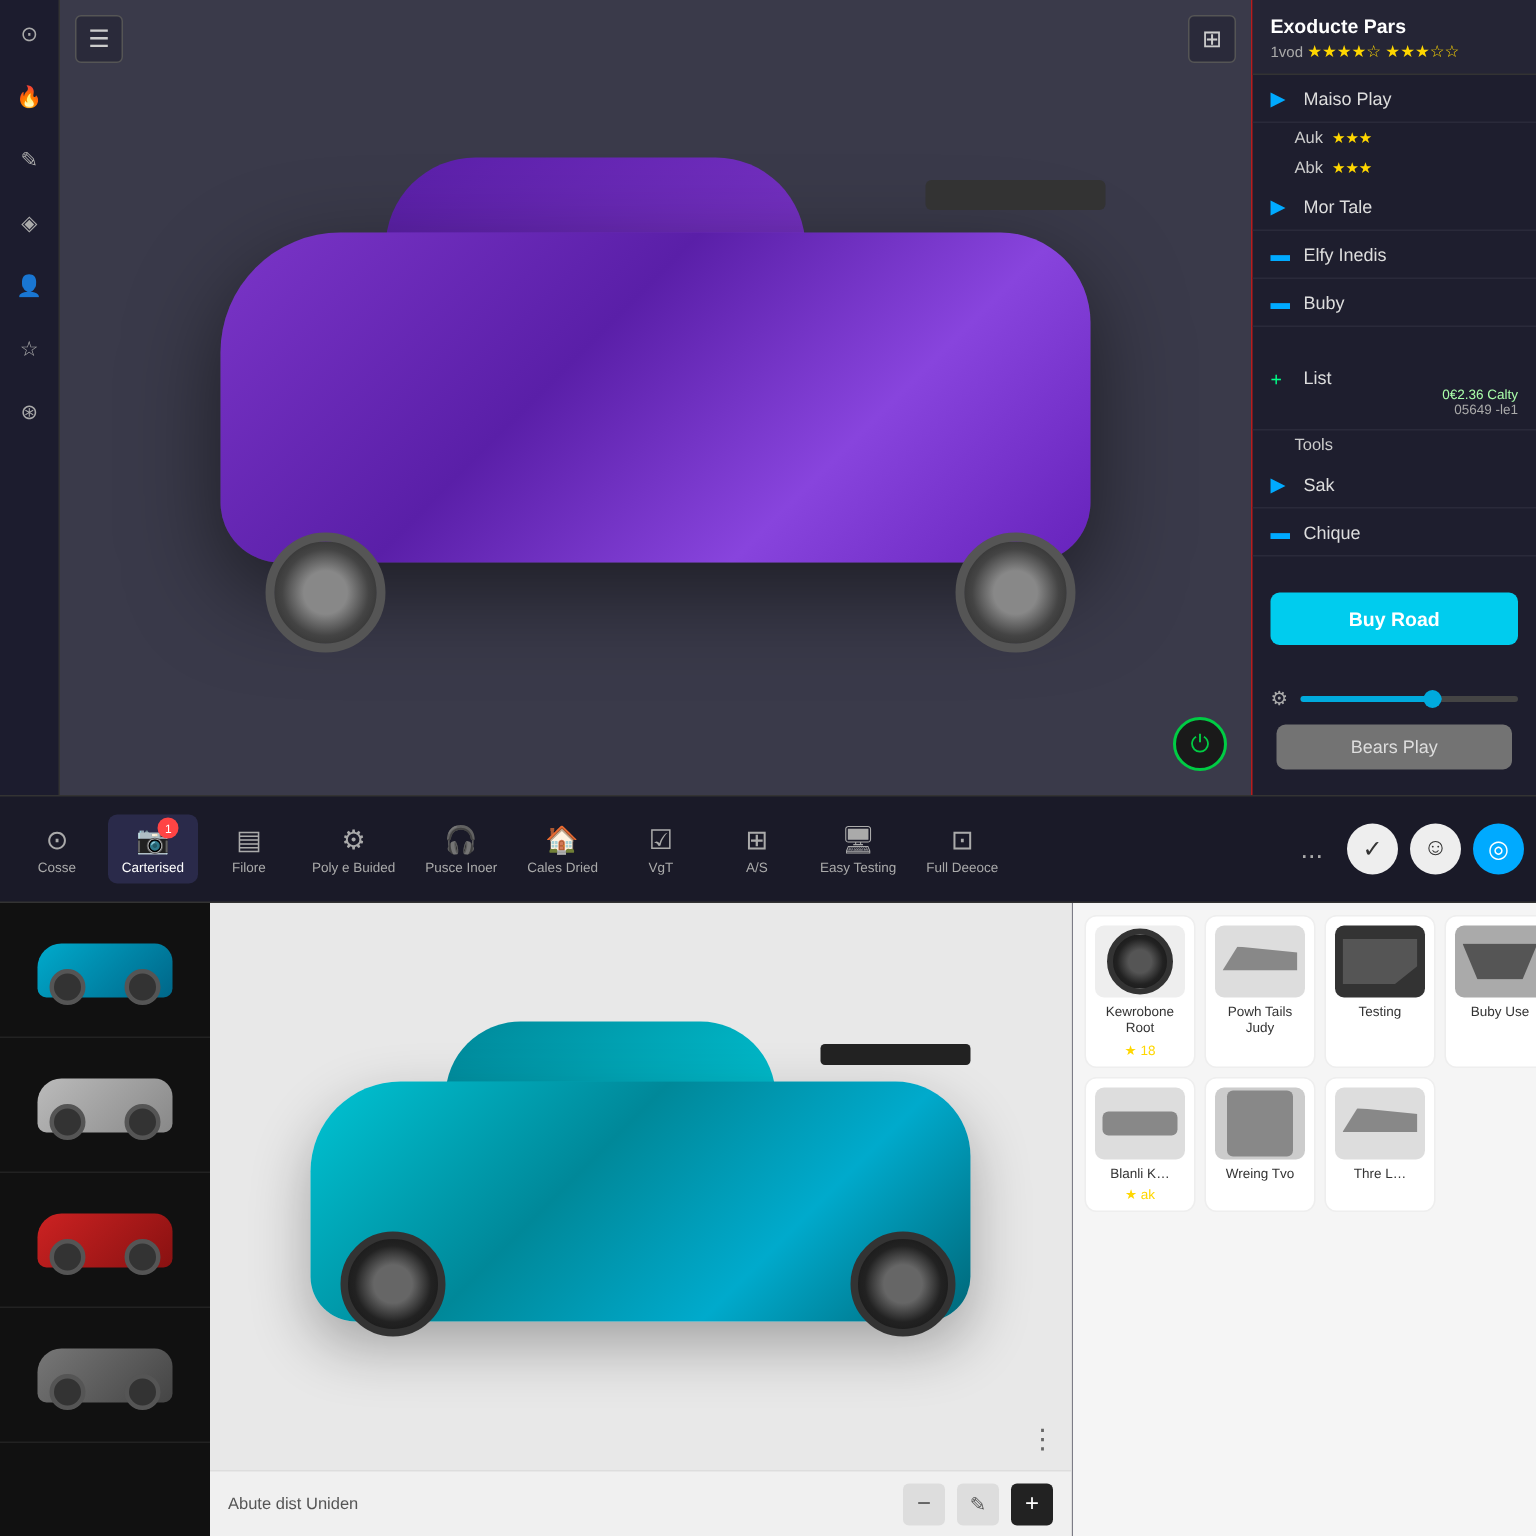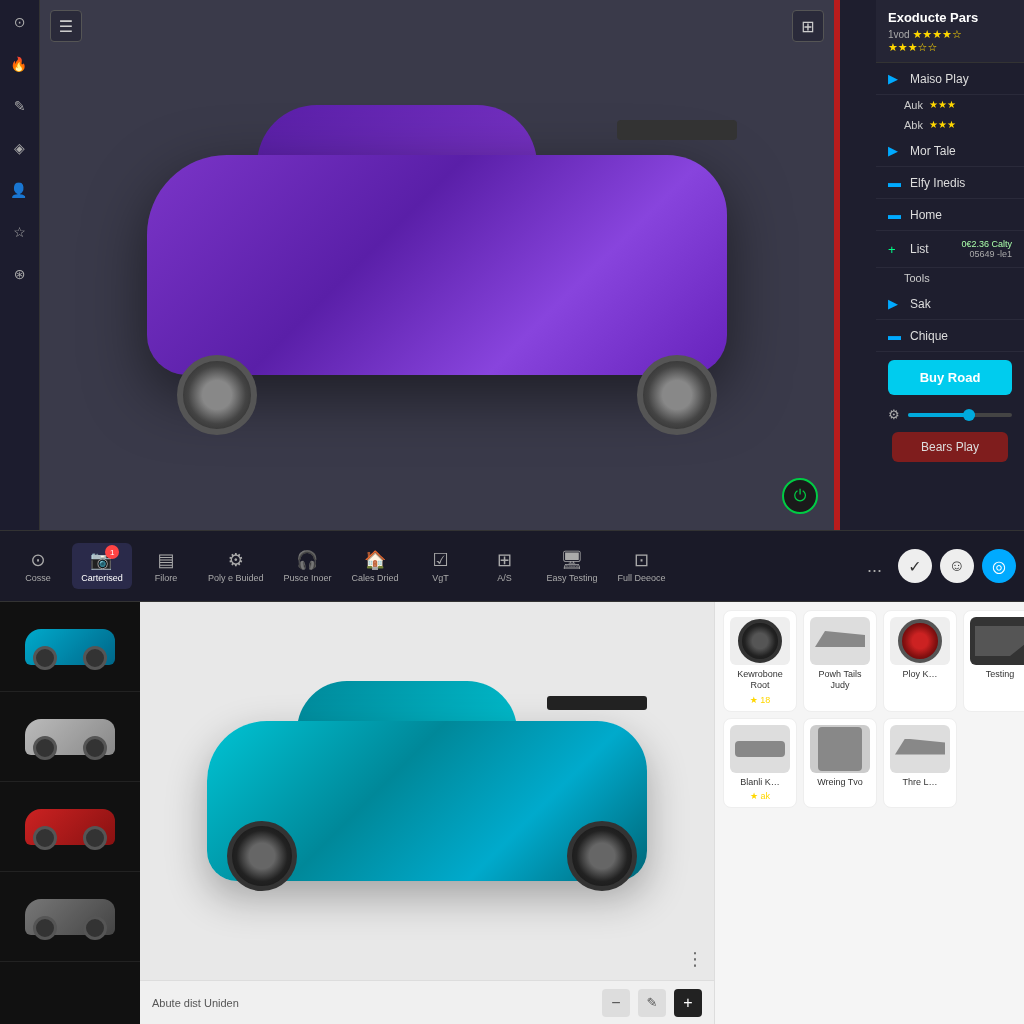--- a/index.html
+++ b/index.html
@@ -156,26 +156,25 @@
       align-items: center;
       justify-content: center;
       color: #ccc;
       cursor: pointer;
     }
 
     
     .right-panel {
       width: 190px;
       background: #1e1e2e;
-      border-left: 6px solid #b91c1c;
+      border-left: 1px solid #b91c1c;
       display: flex;
       flex-direction: column;
       overflow-y: auto;
       padding-bottom: 8px;
-      padding-left: 36px;
     }
     .right-panel-header {
       background: #252535;
       padding: 10px 12px 8px;
       border-bottom: 1px solid #333;
     }
     .right-panel-title {
       color: #fff;
       font-size: 13px;
       font-weight: 700;
@@ -212,21 +211,21 @@
       display: flex;
       align-items: flex-start;
       gap: 6px;
       color: #ccc;
       font-size: 11px;
       cursor: pointer;
     }
     .sub-item .stars-small { color: #FFD700; font-size: 10px; }
 
     .buy-btn {
-      margin: 8px 12px;
+      margin: 24px 12px;
       background: #00ccee;
       color: #fff;
       border: none;
       border-radius: 6px;
       padding: 10px;
       font-size: 13px;
       font-weight: 700;
       cursor: pointer;
       text-align: center;
     }
@@ -256,21 +255,21 @@
       right: 35%;
       top: -4px;
       width: 12px;
       height: 12px;
       background: #00aadd;
       border-radius: 50%;
     }
 
     .bears-btn {
       margin: 6px 16px;
-      background: #7f1d1d;
+      background: #737373;
       color: #ddd;
       border: none;
       border-radius: 6px;
       padding: 8px;
       font-size: 12px;
       cursor: pointer;
       text-align: center;
     }
 
     
@@ -520,21 +519,21 @@
     .footer-plus  { background: #222; color: #fff; }
 
     
     .bottom-right {
       width: 310px;
       background: #f5f5f5;
       border-left: 1px solid #ddd;
       overflow-y: auto;
       padding: 8px;
       display: grid;
-      grid-template-columns: 1fr 1fr 1fr 1fr 1fr;
+      grid-template-columns: 1fr 1fr 1fr 1fr;
       gap: 6px;
       align-content: start;
     }
     .part-card {
       background: #fff;
       border-radius: 8px;
       padding: 6px;
       display: flex;
       flex-direction: column;
       align-items: center;
@@ -674,28 +673,28 @@
       <span>Mor Tale</span>
     </div>
 
     <div class="menu-item">
       <span class="mi-icon">▬</span>
       <span>Elfy Inedis</span>
     </div>
 
     <div class="menu-item">
       <span class="mi-icon">▬</span>
-      <span>Home</span>
+      <span>Buby</span>
     </div>
 
     <div class="menu-item">
       <span class="mi-icon" style="color:#00ff88;">+</span>
       <span>List</span>
       <div style="margin-left:auto;text-align:right;">
-        <div style="color:#aaffaa;font-size:9px;">0€2.36 Calty</div>
+        <div style="color:#aaffaa;font-size:9px;margin-top:32px;">0€2.36 Calty</div>
         <div style="color:#aaa;font-size:9px;">05649 -le1</div>
       </div>
     </div>
     <div class="sub-item">
       <span>Tools</span>
     </div>
 
     <div class="menu-item">
       <span class="mi-icon">▶</span>
       <span>Sak</span>
@@ -828,26 +827,20 @@
       </div>
       <div class="part-label">Kewrobone Root</div>
       <div class="part-stars">★ 18</div>
     </div>
     <div class="part-card">
       <div class="part-icon" style="background:#ddd;">
         <div class="part-wing"></div>
       </div>
       <div class="part-label">Powh Tails Judy</div>
     </div>
-    <div class="part-card">
-      <div class="part-icon">
-        <div class="part-wheel"></div>
-      </div>
-      <div class="part-label">Ploy K…</div>
-    </div>
 
     <div class="part-card">
       <div class="part-icon" style="background:#333;">
         <div class="part-fender"></div>
       </div>
       <div class="part-label">Testing</div>
     </div>
     <div class="part-card">
       <div class="part-icon" style="background:#aaa;">
         <div class="part-side"></div>

